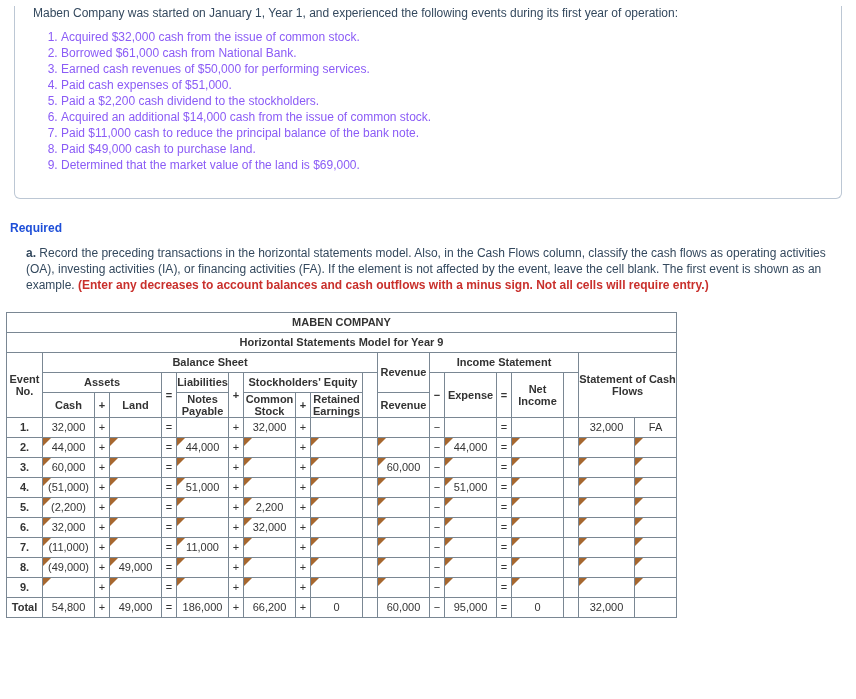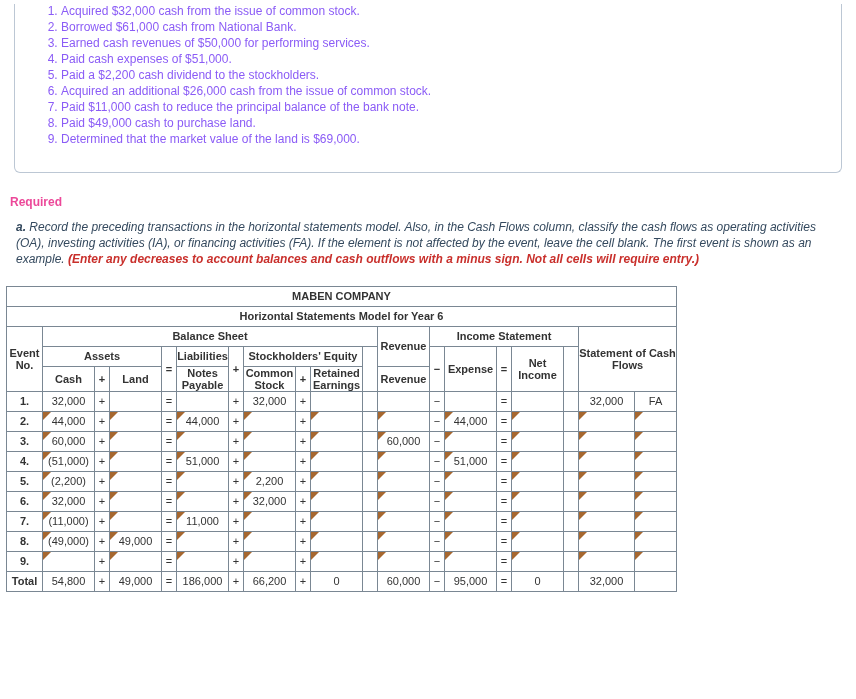--- a/index.html
+++ b/index.html
@@ -14,22 +14,22 @@
   .outer-box {
     border: 1px solid #bcc7d4;
     border-radius: 0 0 6px 6px;
     margin: 0 14px 14px 14px;
     padding: 0 18px 18px 18px;
     border-top: none;
   }
   .intro { color: #34495e; margin: 6px 0 10px 0; }
   ol.events { margin: 4px 0 8px 28px; padding: 0; color: #8b5cf6; }
   ol.events li { margin: 2px 0; }
-  .required-hdr { font-weight: bold; margin: 22px 0 10px 10px; color: #ec4899; }
-  .req-text { margin: 0 10px 14px 16px; color: #34495e; line-height: 1.35; font-style: italic; }
+  .required-hdr { font-weight: bold; margin: 22px 0 10px 10px; color: #1d4ed8; }
+  .req-text { margin: 0 10px 14px 26px; color: #34495e; line-height: 1.35; }
   .red { color: #c9302c; font-weight: bold; }
   table.model {
     border-collapse: collapse;
     margin: 18px 0 0 6px;
   }
   table.model th, table.model td {
     border: 1px solid #7a8793;
     text-align: center;
     font-size: 11px;
     height: 20px;
@@ -50,47 +50,48 @@
     top: 0; left: 0;
     width: 0; height: 0;
     border-top: 8px solid #a6672f;
     border-right: 8px solid transparent;
   }
 </style>
 </head>
 <body>
 
 <div class="outer-box">
+  <p class="intro">Maben Company was started on January 1, Year 1, and experienced the following events during its first year of operation:</p>
   <ol class="events">
       <li>Acquired $32,000 cash from the issue of common stock.</li>
       <li>Borrowed $61,000 cash from National Bank.</li>
       <li>Earned cash revenues of $50,000 for performing services.</li>
       <li>Paid cash expenses of $51,000.</li>
       <li>Paid a $2,200 cash dividend to the stockholders.</li>
-      <li>Acquired an additional $26,000 cash from the issue of common stock.</li>
+      <li>Acquired an additional $14,000 cash from the issue of common stock.</li>
       <li>Paid $11,000 cash to reduce the principal balance of the bank note.</li>
       <li>Paid $49,000 cash to purchase land.</li>
       <li>Determined that the market value of the land is $69,000.</li>
     </ol>
 </div>
 
 <div class="required-hdr">Required</div>
 <div class="req-text">
   <b>a.</b>
   <span>Record the preceding transactions in the horizontal statements model. Also, in the Cash Flows column, classify the cash flows as operating activities (OA), investing activities (IA), or financing activities (FA). If the element is not affected by the event, leave the cell blank. The first event is shown as an example. </span>
   <span class="red">(Enter any decreases to account balances and cash outflows with a minus sign. Not all cells will require entry.)</span>
 </div>
 
 <table class="model">
   <tbody>
       <tr>
         <th class="title" colspan="23">MABEN COMPANY</th>
       </tr>
   <tr>
-        <th class="title" colspan="23">Horizontal Statements Model for Year 6</th>
+        <th class="title" colspan="23">Horizontal Statements Model for Year 9</th>
       </tr>
 
   <tr>
     <th class="hdr" rowspan="3">Event No.</th>
     <th class="hdr" colspan="10">Balance Sheet</th>
     <th class="hdr" rowspan="2">Revenue</th>
     <th class="hdr" colspan="5">Income Statement</th>
     <th class="hdr" rowspan="3" colspan="2">Statement of Cash Flows</th>
   </tr>
   <tr>

